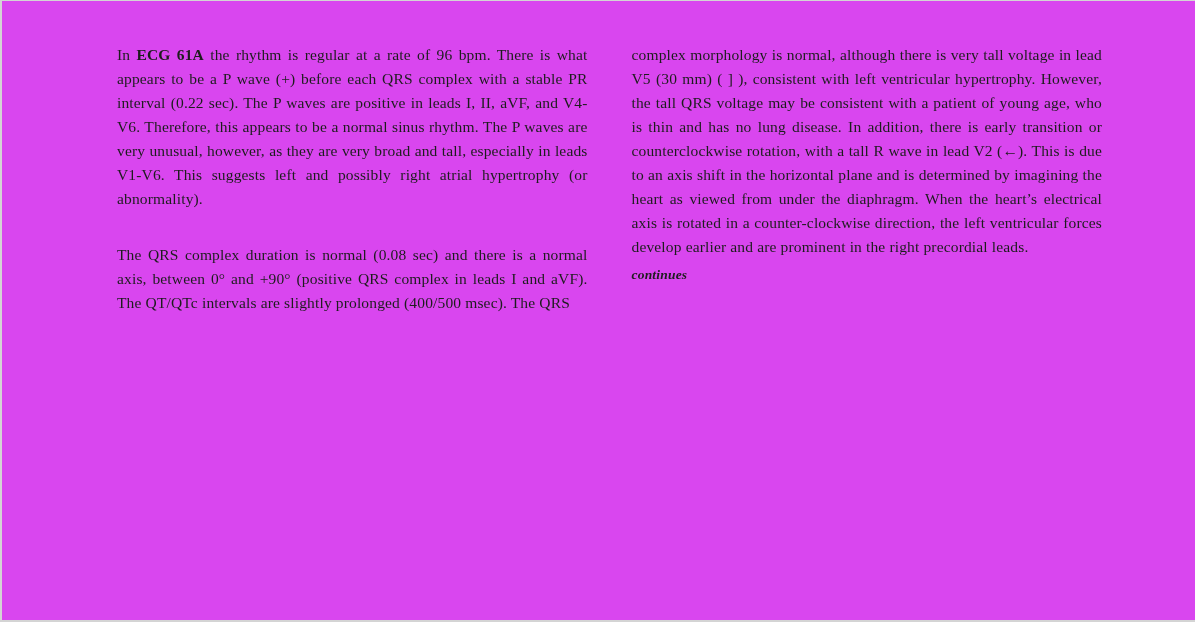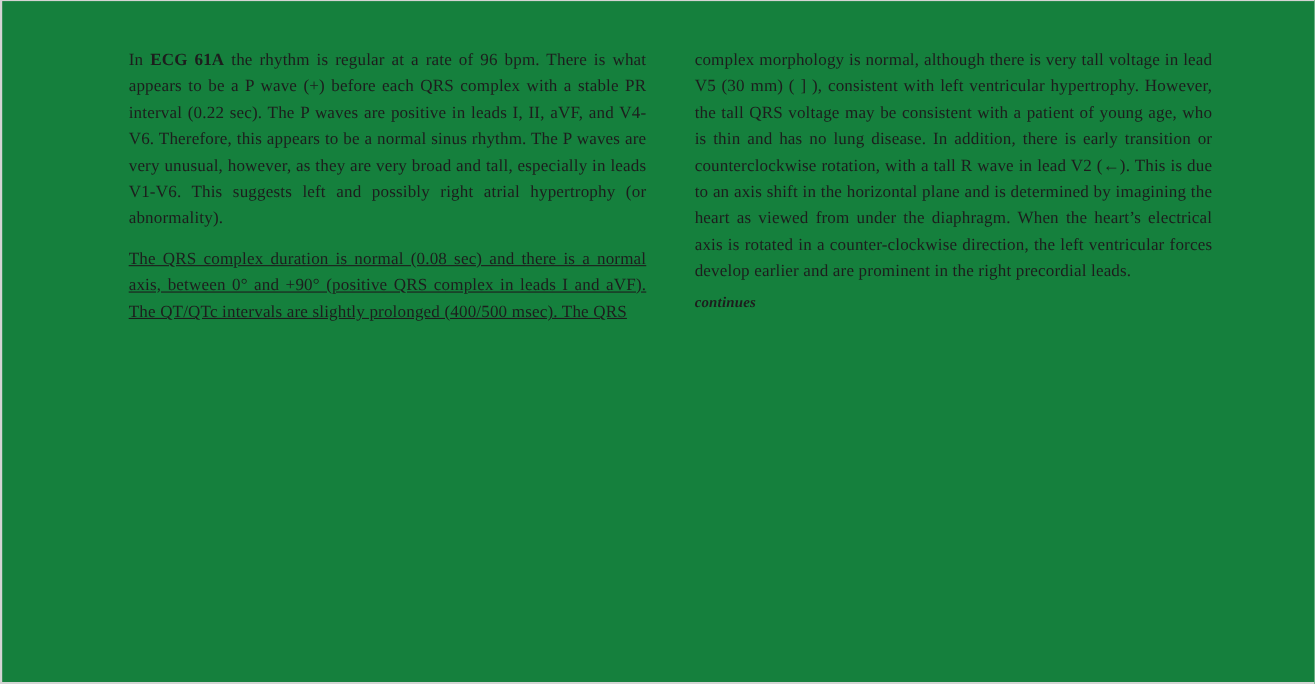--- a/index.html
+++ b/index.html
@@ -10,21 +10,21 @@
   body {
     width: 1195px;
     height: 622px;
     font-family: "Liberation Serif", "DejaVu Serif", serif;
     overflow: hidden;
   }
   .page {
     box-sizing: border-box;
     width: 1195px;
     height: 622px;
-    background: #15803d;
+    background: #d946ef;
     border-top: 1px solid #d4d4d4;
     border-left: 2px solid #d4d4d4;
     border-bottom: 2px solid #d4d4d4;
   }
   .content {
     display: flex;
     padding: 42px 93px 0 115px;
     gap: 44px;
   }
   .col {
@@ -33,22 +33,21 @@
     font-size: 15.5px;
     line-height: 24px;
     color: #1d1d1d;
     text-align: justify;
     letter-spacing: 0.15px;
   }
   .col p {
     margin: 0;
   }
   .col p + p {
-    margin-top: 13px;
-    text-decoration: underline;
+    margin-top: 32px;
   }
   .bold-ref {
     font-weight: bold;
   }
   .continues {
     font-size: 13.5px;
     font-weight: bold;
     font-style: italic;
     margin-top: 4px;
     color: #1d1d1d;

